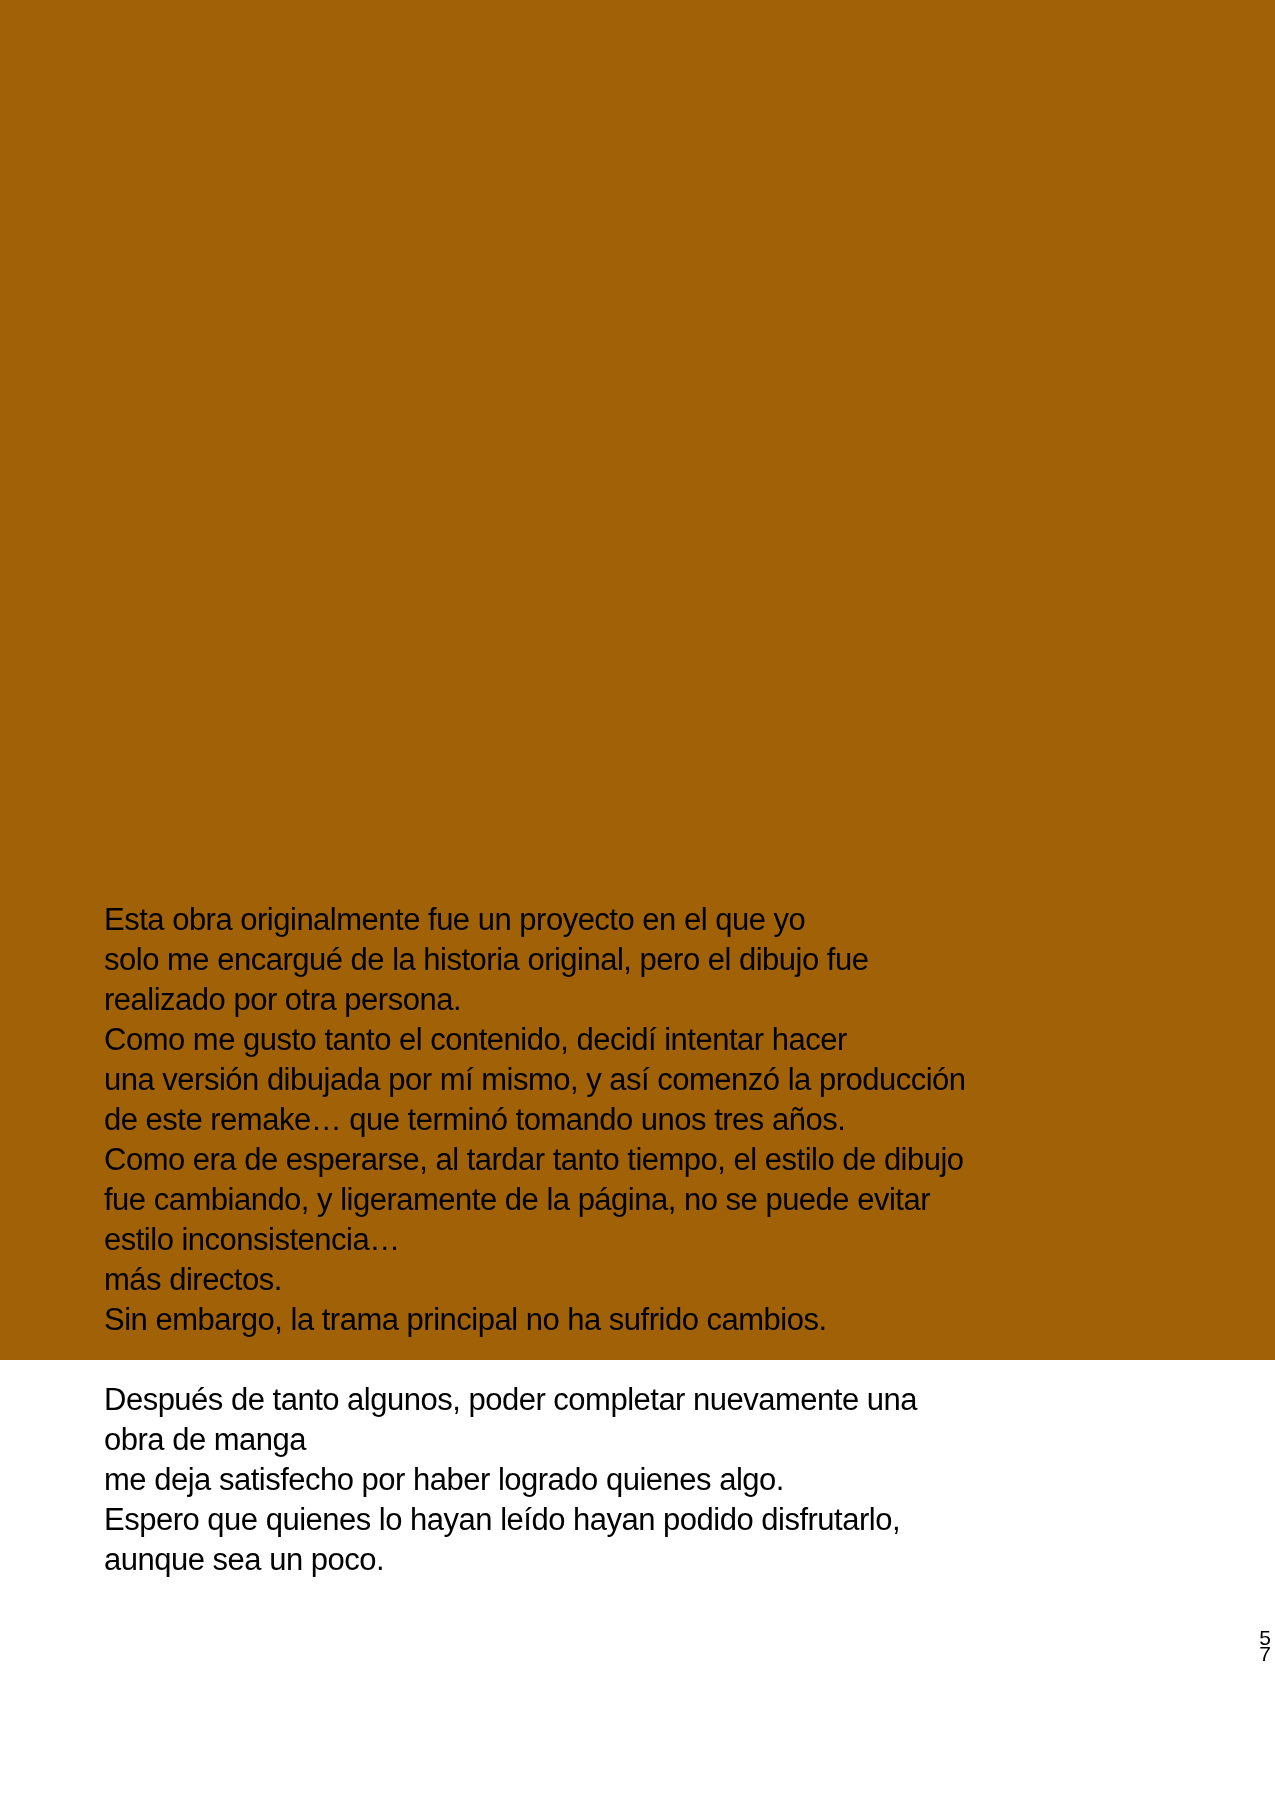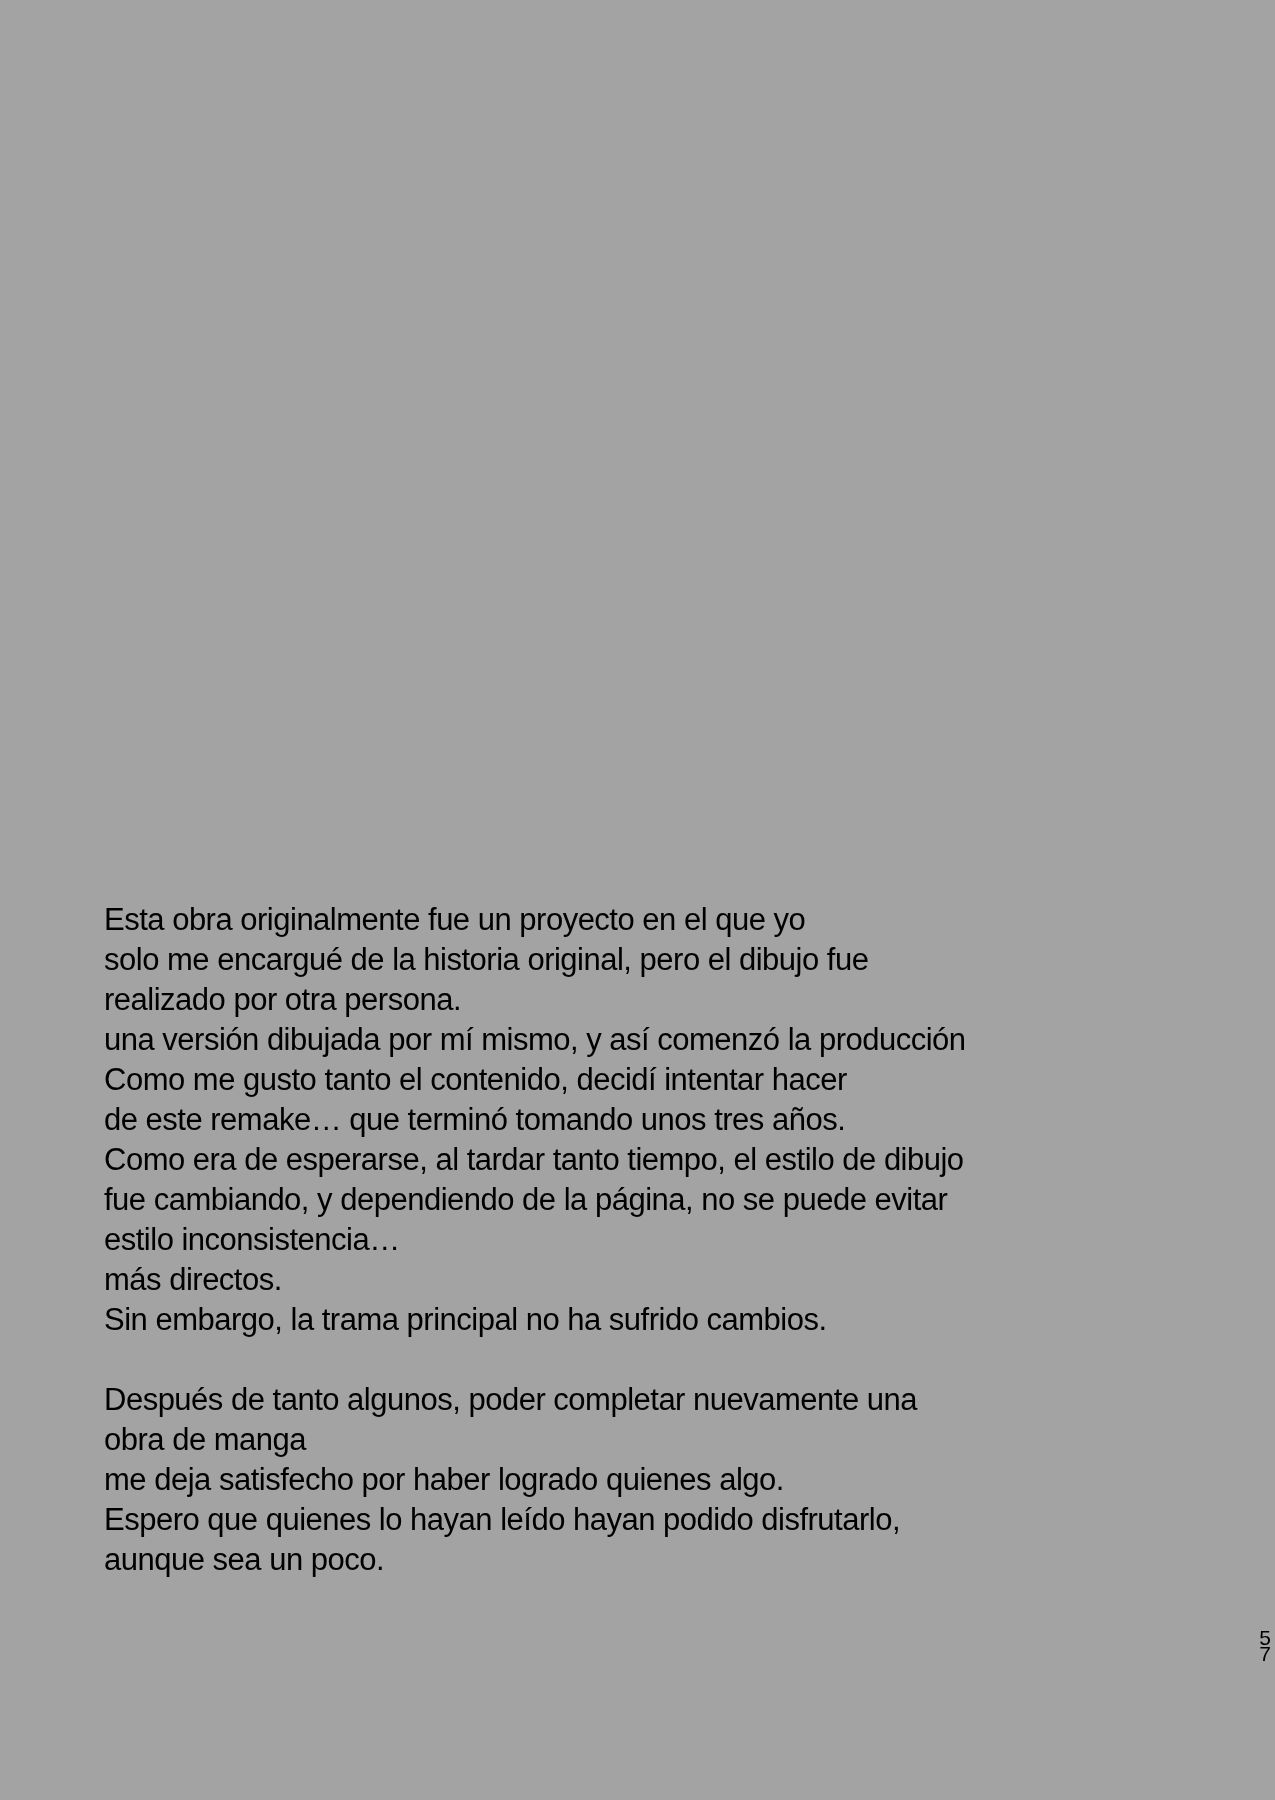--- a/index.html
+++ b/index.html
@@ -9,22 +9,22 @@
   body {
     width: 1275px;
     height: 1800px;
     background: #ffffff;
     font-family: "Liberation Sans", "DejaVu Sans", sans-serif;
     overflow: hidden;
   }
   .page {
     position: relative;
     width: 1275px;
-    height: 1800px;
-    background: #a3a3a3;
+    height: 1360px;
+    background: #a16207;
   }
   .afterword {
     position: absolute;
     left: 104px;
     top: 900px;
     width: 1060px;
     color: #000000;
     font-size: 31px;
     line-height: 40px;
     letter-spacing: -0.5px;
@@ -49,25 +49,25 @@
 </style>
 </head>
 <body>
 
 <div class="page">
 
   <div class="afterword">
     <div class="afterword-line">Esta obra originalmente fue un proyecto en el que yo</div>
     <div class="afterword-line">solo me encargué de la historia original, pero el dibujo fue</div>
     <div class="afterword-line">realizado por otra persona.</div>
+    <div class="afterword-line">Como me gusto tanto el contenido, decidí intentar hacer</div>
     <div class="afterword-line">una versión dibujada por mí mismo, y así comenzó la producción</div>
-    <div class="afterword-line">Como me gusto tanto el contenido, decidí intentar hacer</div>
     <div class="afterword-line">de este remake… que terminó tomando unos tres años.</div>
     <div class="afterword-line">Como era de esperarse, al tardar tanto tiempo, el estilo de dibujo</div>
-    <div class="afterword-line">fue cambiando, y dependiendo de la página, no se puede evitar</div>
+    <div class="afterword-line">fue cambiando, y ligeramente de la página, no se puede evitar</div>
     <div class="afterword-line">estilo inconsistencia…</div>
     <div class="afterword-line">más directos.</div>
     <div class="afterword-line">Sin embargo, la trama principal no ha sufrido cambios.</div>
     <div class="afterword-line"></div>
     <div class="afterword-line">Después de tanto algunos, poder completar nuevamente una</div>
     <div class="afterword-line">obra de manga</div>
     <div class="afterword-line">me deja satisfecho por haber logrado quienes algo.</div>
     <div class="afterword-line">Espero que quienes lo hayan leído hayan podido disfrutarlo,</div>
     <div class="afterword-line">aunque sea un poco.</div>
   </div>

